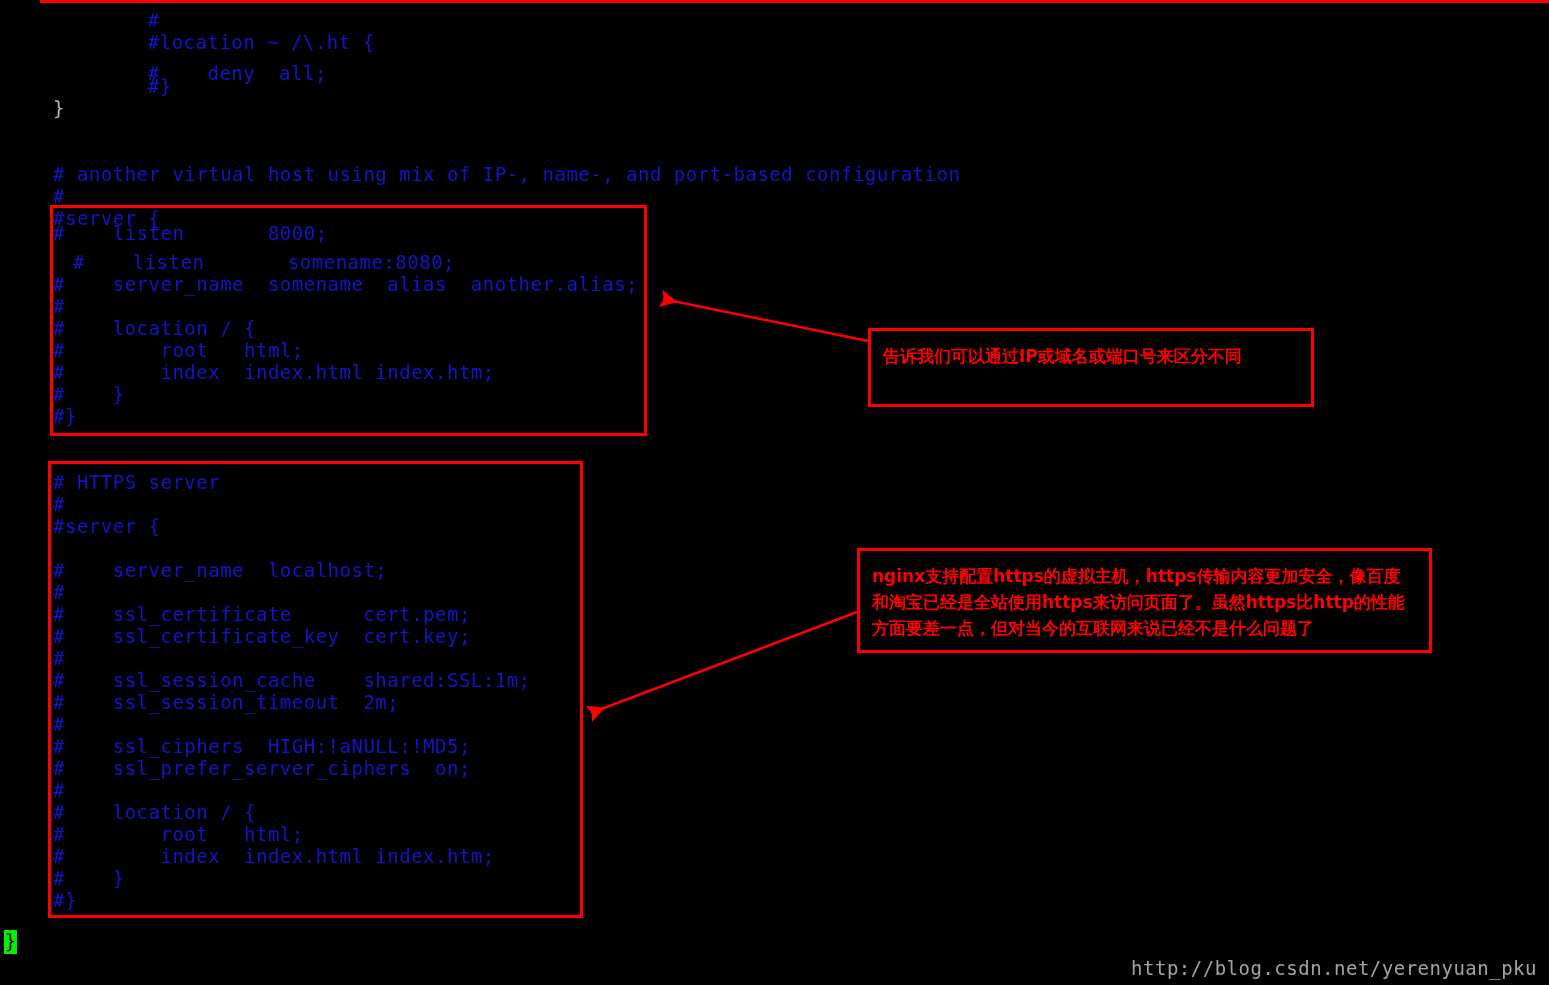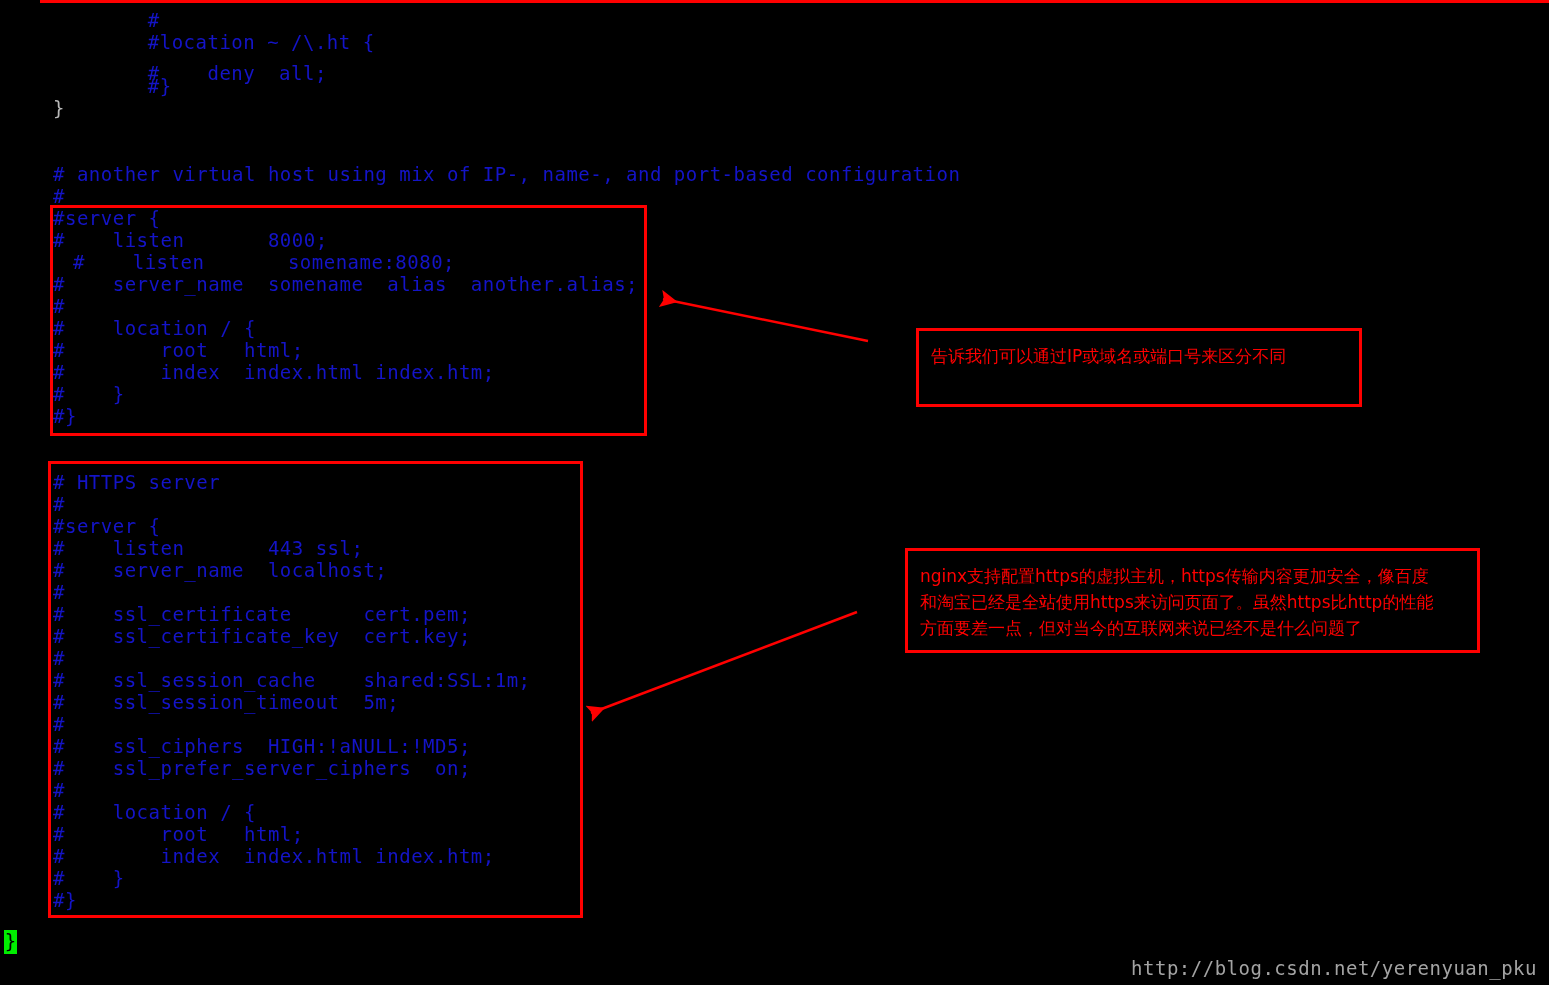--- a/index.html
+++ b/index.html
@@ -45,26 +45,25 @@
   }
 
   
   .callout {
     position: absolute;
     border: 3px solid #ff0000;
     box-sizing: border-box;
     background: #000000;
     color: #ff0000;
     font-family: "DejaVu Sans", "Liberation Sans", sans-serif;
-    font-weight: normal;
+    font-weight: bold;
     font-size: 17px;
     line-height: 26px;
     padding: 12px 10px 10px 12px;
     letter-spacing: 0px;
-    margin-left: 48px;
   }
   .callout p {
     margin: 0;
     white-space: nowrap;
   }
 
   
   .arrow-svg {
     position: absolute;
     left: 0; top: 0;
@@ -117,40 +116,39 @@
 
   <div class="code-layer">
       <div class="code-line" style="left: 100px; top: 9px;">    #</div>
       <div class="code-line" style="left: 100px; top: 31px;">    #location ~ /\.ht {</div>
       <div class="code-line" style="left: 100px; top: 53px; margin-top: 9px;">    #    deny  all;</div>
       <div class="code-line" style="left: 100px; top: 75px;">    #}</div>
       <div class="code-line white" style="left: 53px; top: 97px;">}</div>
       <div class="code-line" style="left: 53px; top: 163px;"># another virtual host using mix of IP-, name-, and port-based configuration</div>
       <div class="code-line" style="left: 53px; top: 185px;">#</div>
       <div class="code-line" style="left: 53px; top: 207px;">#server {</div>
-      <div class="code-line" style="left: 53px; top: 229px;">#    listen       8000;</div>
+      <div class="code-line" style="left: 53px; top: 222px;">#    listen       8000;</div>
       <div class="code-line" style="left: 53px; top: 251px; padding-left: 20px;">#    listen       somename:8080;</div>
       <div class="code-line" style="left: 53px; top: 273px;">#    server_name  somename  alias  another.alias;</div>
       <div class="code-line" style="left: 53px; top: 295px;">#</div>
       <div class="code-line" style="left: 53px; top: 317px;">#    location / {</div>
       <div class="code-line" style="left: 53px; top: 339px;">#        root   html;</div>
       <div class="code-line" style="left: 53px; top: 361px;">#        index  index.html index.htm;</div>
       <div class="code-line" style="left: 53px; top: 383px;">#    }</div>
       <div class="code-line" style="left: 53px; top: 405px;">#}</div>
       <div class="code-line" style="left: 53px; top: 471px;"># HTTPS server</div>
       <div class="code-line" style="left: 53px; top: 493px;">#</div>
       <div class="code-line" style="left: 53px; top: 515px;">#server {</div>
-      <div class="code-line" style="left: 53px; top: 537px;">#    listen       443 ssl;</div>
       <div class="code-line" style="left: 53px; top: 559px;">#    server_name  localhost;</div>
       <div class="code-line" style="left: 53px; top: 581px;">#</div>
       <div class="code-line" style="left: 53px; top: 603px;">#    ssl_certificate      cert.pem;</div>
       <div class="code-line" style="left: 53px; top: 625px;">#    ssl_certificate_key  cert.key;</div>
       <div class="code-line" style="left: 53px; top: 647px;">#</div>
       <div class="code-line" style="left: 53px; top: 669px;">#    ssl_session_cache    shared:SSL:1m;</div>
-      <div class="code-line" style="left: 53px; top: 691px;">#    ssl_session_timeout  5m;</div>
+      <div class="code-line" style="left: 53px; top: 691px;">#    ssl_session_timeout  2m;</div>
       <div class="code-line" style="left: 53px; top: 713px;">#</div>
       <div class="code-line" style="left: 53px; top: 735px;">#    ssl_ciphers  HIGH:!aNULL:!MD5;</div>
       <div class="code-line" style="left: 53px; top: 757px; text-align: center;">#    ssl_prefer_server_ciphers  on;</div>
       <div class="code-line" style="left: 53px; top: 779px;">#</div>
       <div class="code-line" style="left: 53px; top: 801px;">#    location / {</div>
       <div class="code-line" style="left: 53px; top: 823px;">#        root   html;</div>
       <div class="code-line" style="left: 53px; top: 845px;">#        index  index.html index.htm;</div>
       <div class="code-line" style="left: 53px; top: 867px;">#    }</div>
       <div class="code-line" style="left: 53px; top: 889px;">#}</div>
     </div>

